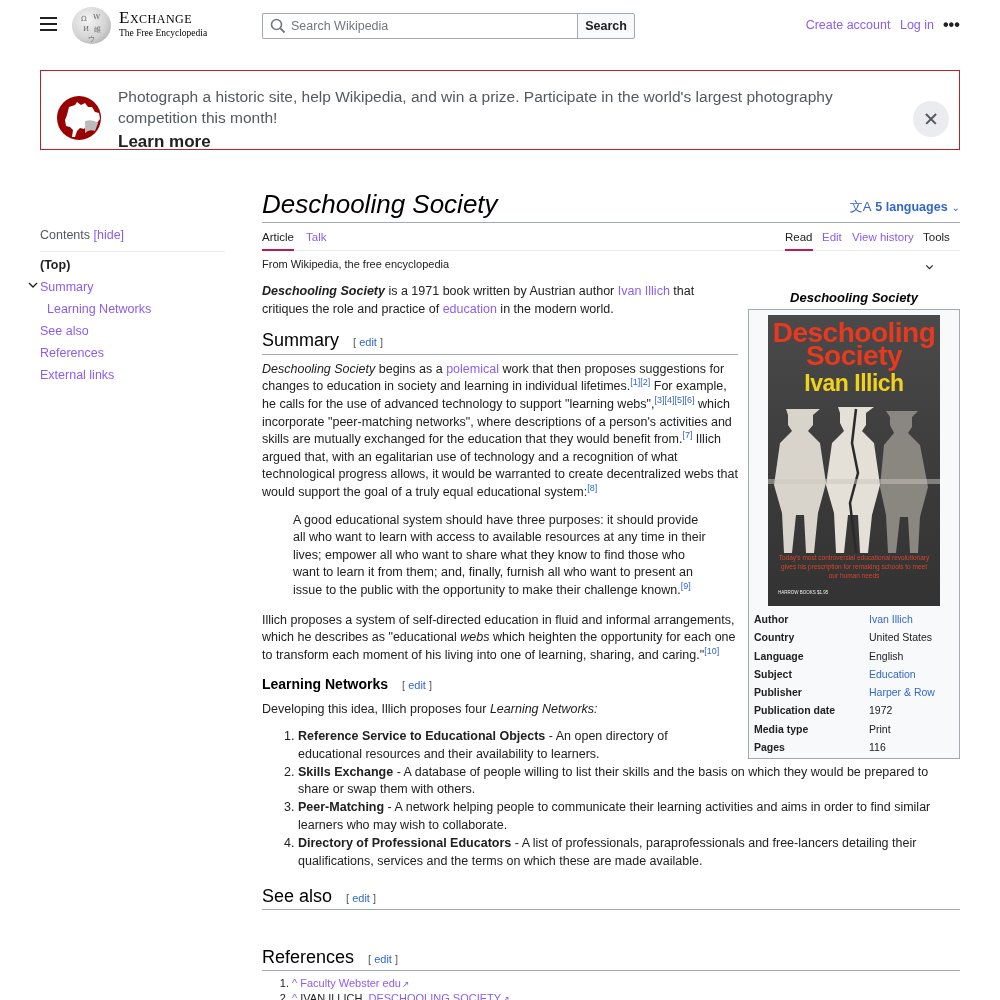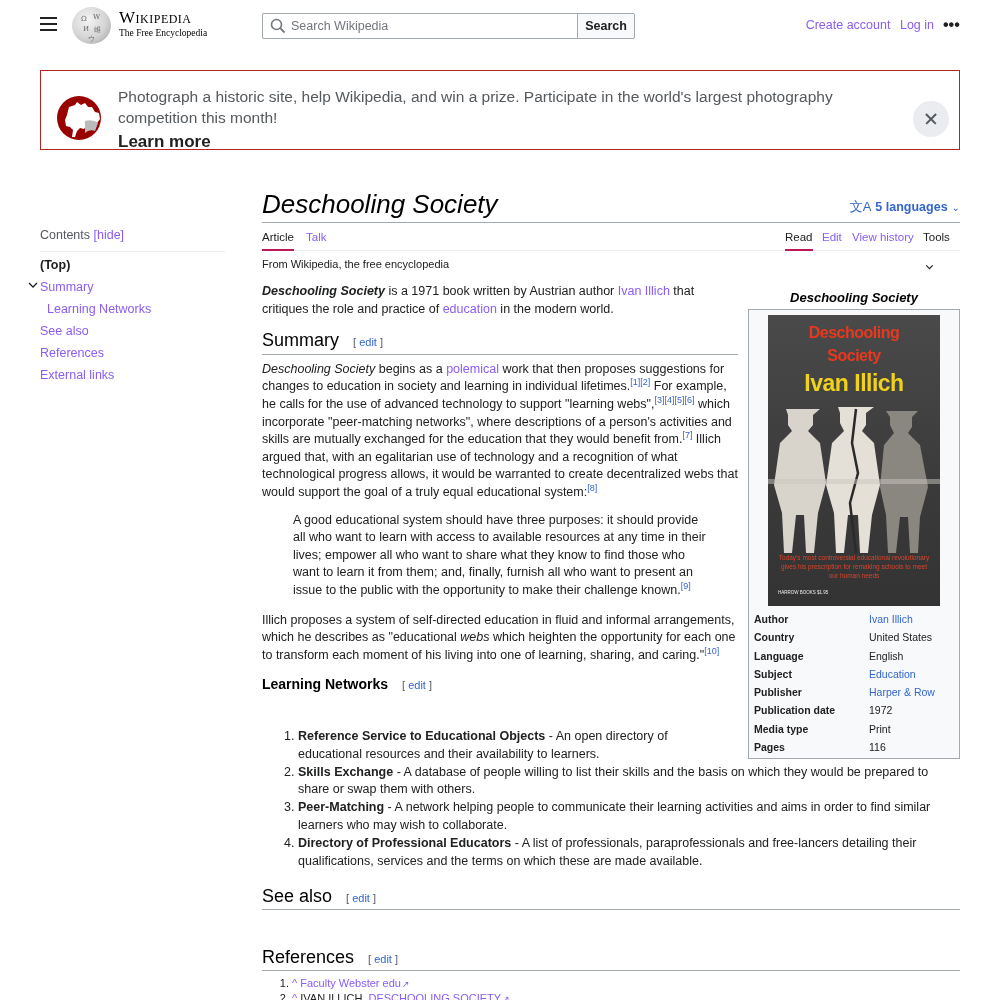--- a/index.html
+++ b/index.html
@@ -74,21 +74,21 @@
   .h2.abs { margin: 0; }
   .sa-list { list-style: none; margin-top: 5px; font-size: 12.5px; padding-left: 8px; }
   .sa-list li::before { content: "•"; color: #202122; margin-right: 6px; font-size: 10px; }
   .ref-list { margin-top: 5px; font-size: 11px; padding-left: 30px; line-height: 14px; }
   .ext { font-size: 9px; margin-left: 1px; }
 
   
   .infobox { position: absolute; left: 748px; top: 309px; width: 212px; height: 450px; border: 1px solid #a2a9b1; background: #f8f9fa; }
   .infobox-caption { position: absolute; left: 748px; top: 290px; width: 212px; text-align: center; font-weight: bold; font-style: italic; font-size: 13px; color: #000; }
   .cover { position: absolute; left: 19px; top: 5px; width: 172px; height: 291px; background: linear-gradient(180deg, #4a4a4a 0%, #3a3a3a 60%, #333 100%); overflow: hidden; }
-  .cover .ct1 { position: absolute; left: 0; top: 6px; width: 172px; text-align: center; color: #e8391e; font-weight: bold; font-size: 16px; line-height: 23px; letter-spacing: -0.5px; }
+  .cover .ct1 { position: absolute; left: 0; top: 6px; width: 172px; text-align: center; color: #e8391e; font-weight: bold; font-size: 28px; line-height: 23px; letter-spacing: -0.5px; }
   .cover .ct2 { position: absolute; left: 0; top: 55px; width: 172px; text-align: center; color: #f0d21a; font-weight: bold; font-size: 23px; letter-spacing: -0.5px; }
   .cover .tag { position: absolute; left: 10px; top: 238px; width: 152px; text-align: center; color: #d9442a; font-size: 6.5px; line-height: 9px; }
   .cover .pub { position: absolute; left: 10px; top: 275px; font-size: 4.5px; color: #eee; }
   .fig { position: absolute; }
   .info-rows { position: absolute; left: 5px; top: 300px; width: 205px; font-size: 10.5px; }
   .info-row { height: 18.3px; line-height: 18.3px; position: relative; }
   .info-row .k { position: absolute; left: 0; font-weight: bold; color: #202122; }
   .info-row .v { position: absolute; left: 115px; color: #202122; }
   .info-row .v.link { color: #3366cc; }
 </style>
@@ -102,21 +102,21 @@
       <span></span>
     </div>
   <div class="logo-globe">
     <span class="piece" style="left:9px;top:8px;">Ω</span>
     <span class="piece" style="left:21px;top:6px;">W</span>
     <span class="piece" style="left:11px;top:18px;">И</span>
     <span class="piece" style="left:22px;top:18px;">维</span>
     <span class="piece" style="left:16px;top:27px;">ウ</span>
   </div>
   <div class="wordmark">
-    <div class="w1">Wikipedia</div>
+    <div class="w1">Exchange</div>
     <div class="w2">The Free Encyclopedia</div>
   </div>
   <div class="search-box">
     <svg class="mag" viewBox="0 0 16 16">
         <circle cx="6.5" cy="6.5" r="5" fill="none" stroke="#72777d" stroke-width="1.6"></circle>
         <line x1="10.2" y1="10.2" x2="14.5" y2="14.5" stroke="#72777d" stroke-width="1.8"></line>
       </svg>
     <input type="text" placeholder="Search Wikipedia" style="">
   </div>
   <button class="search-btn">Search</button>
@@ -189,20 +189,21 @@
   <blockquote>
     <span>A good educational system should have three purposes: it should provide all who want to learn with access to available resources at any time in their lives; empower all who want to share what they know to find those who want to learn it from them; and, finally, furnish all who want to present an issue to the public with the opportunity to make their challenge known.</span><sup>[9]</sup>
   </blockquote>
 
   <p>
     <span>Illich proposes a system of self-directed education in fluid and informal arrangements, which he describes as "educational </span><i>webs</i><span> which heighten the opportunity for each one to transform each moment of his living into one of learning, sharing, and caring."</span><sup>[10]</sup>
   </p>
 
   <h3 class="h3"><span>Learning Networks</span><span class="edit">[ <a>edit</a> ]</span></h3>
 
+  <p><span>Developing this idea, Illich proposes four </span><i>Learning Networks:</i></p>
 </div>
 
 <div class="list">
   <ol>
     <li class="first"><b>Reference Service to Educational Objects</b><span> - An open directory of educational resources and their availability to learners.</span></li>
     <li><b>Skills Exchange</b><span> - A database of people willing to list their skills and the basis on which they would be prepared to share or swap them with others.</span></li>
     <li><b>Peer-Matching</b><span> - A network helping people to communicate their learning activities and aims in order to find similar learners who may wish to collaborate.</span></li>
     <li><b>Directory of Professional Educators</b><span> - A list of professionals, paraprofessionals and free-lancers detailing their qualifications, services and the terms on which these are made available.</span></li>
   </ol>
 </div>

